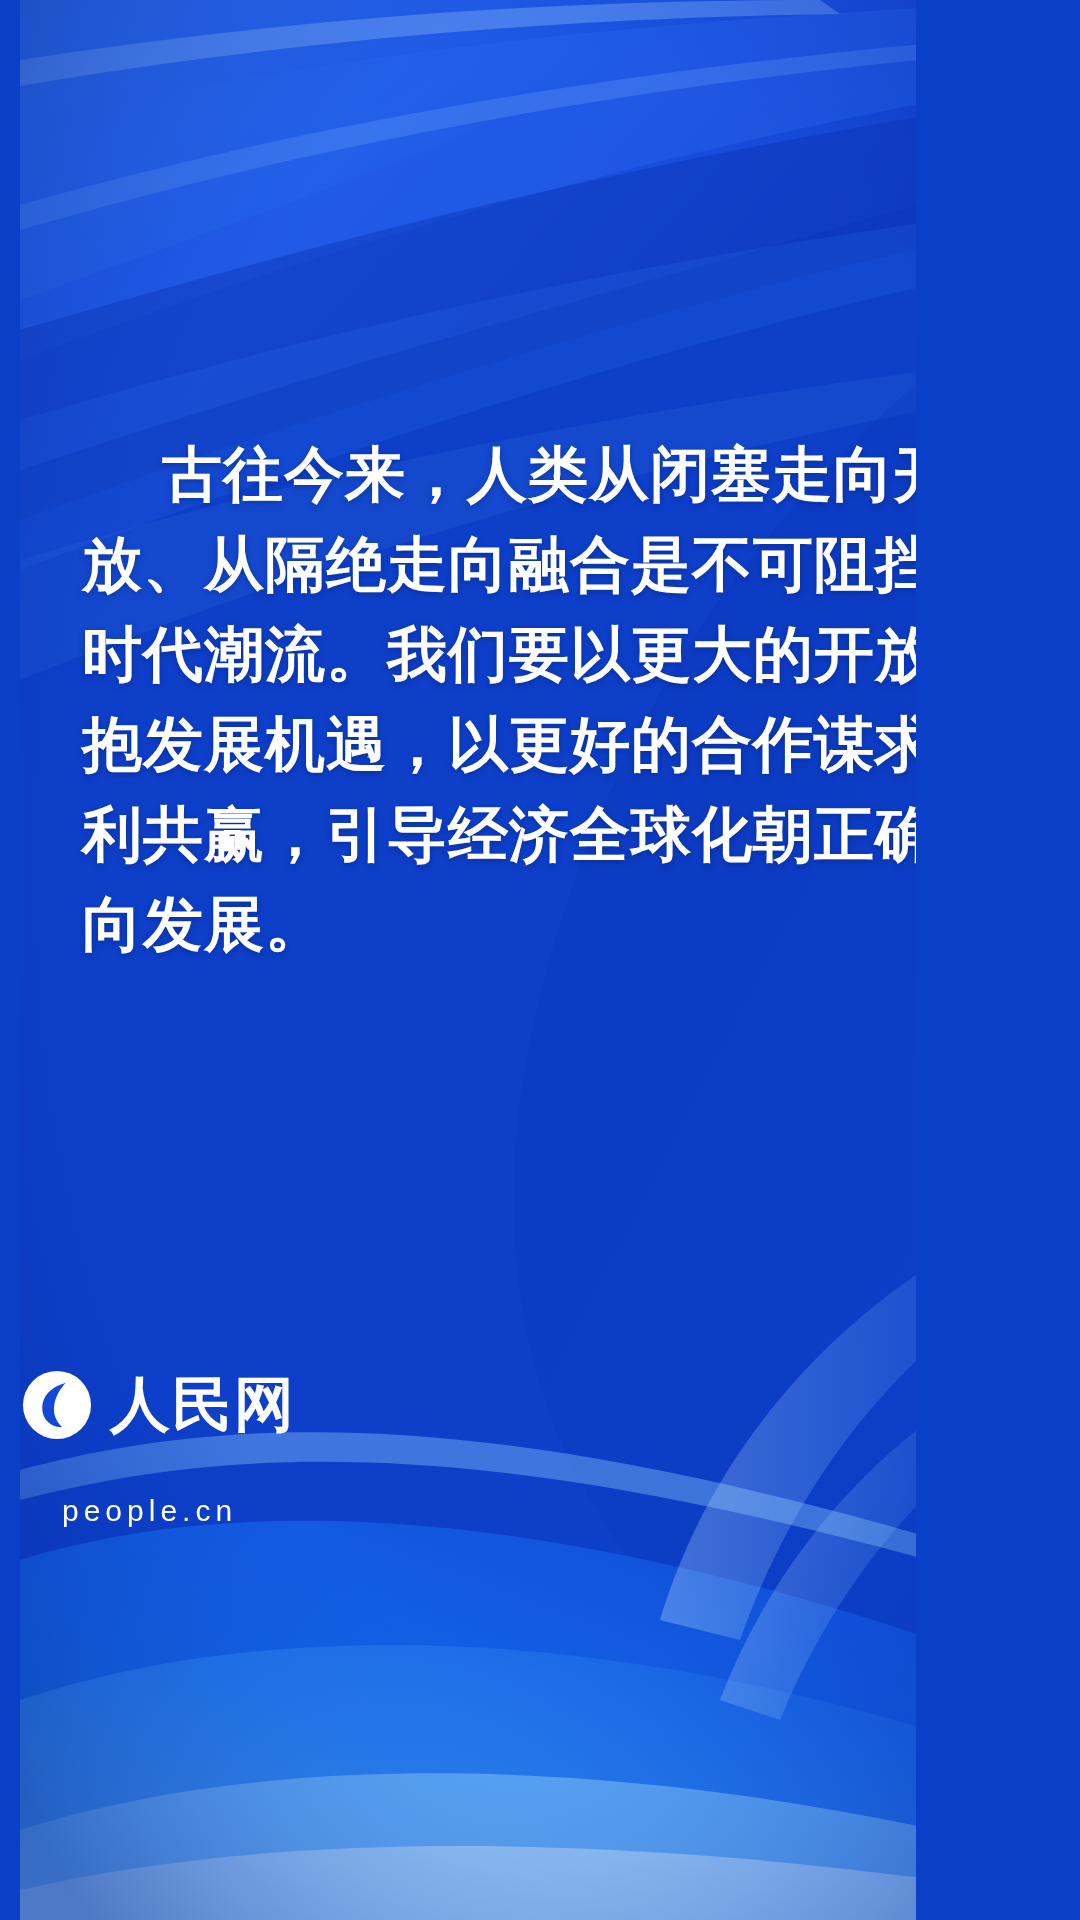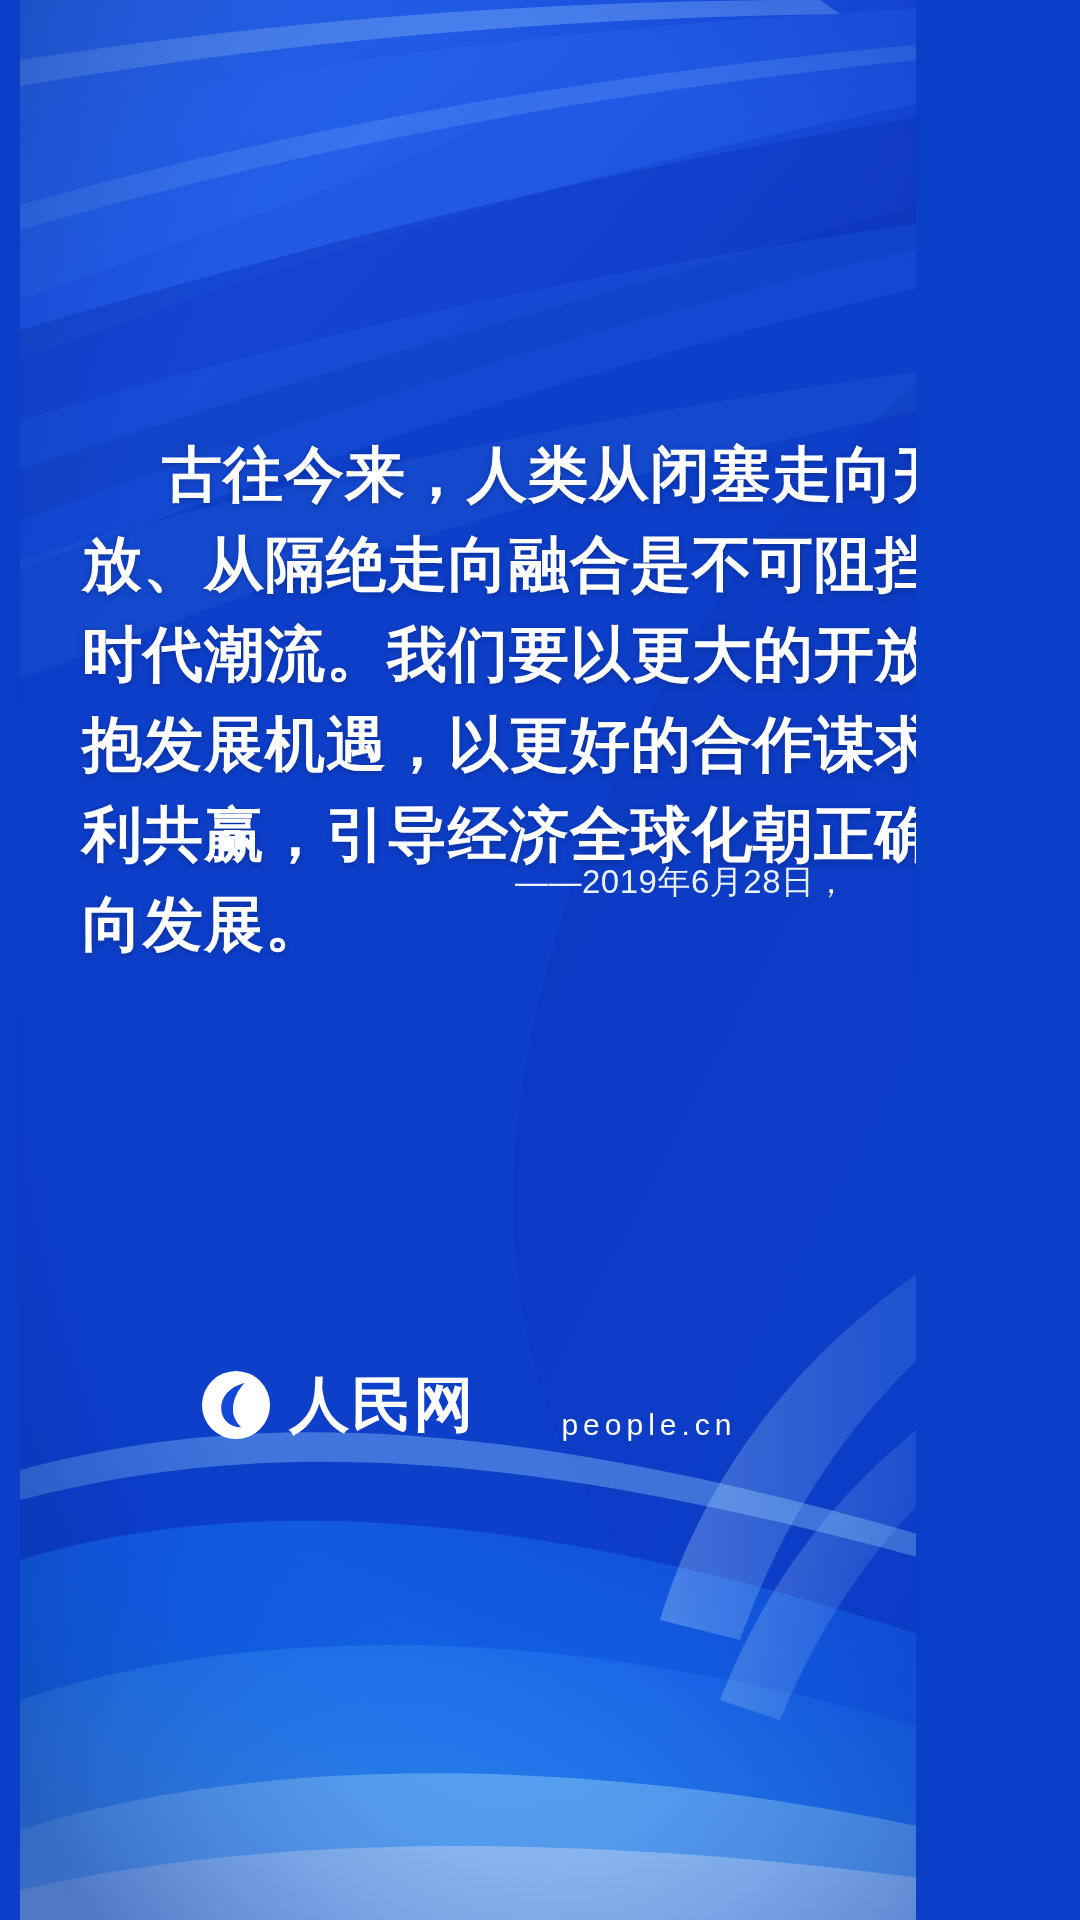--- a/index.html
+++ b/index.html
@@ -64,21 +64,22 @@
     letter-spacing: 0.5px;
   }
   .attribution div { white-space: nowrap; }
 
   .logo {
     position: absolute;
     left: 0;
     right: 0;
     top: 1368px;
     display: flex;
-    align-items: flex-end;
+    flex-direction: column;
+    align-items: flex-start;
     justify-content: center;
     gap: 44px;
   }
   .logo-row {
     display: flex;
     align-items: center;
     gap: 16px;
   }
   .logo-mark {
     width: 74px;
@@ -169,21 +170,20 @@
     <path d="M0,205 C300,120 640,60 1080,30 L1080,44 C650,76 310,140 0,230 Z" fill="#86bdfb" opacity="0.22"></path>
 
     <rect x="0" y="0" width="1080" height="1920" fill="url(#gVign)"></rect>
   </svg>
 
   <div class="quote-block">
     <p class="quote-text">古往今来，人类从闭塞走向开放、从隔绝走向融合是不可阻挡的时代潮流。我们要以更大的开放拥抱发展机遇，以更好的合作谋求互利共赢，引导经济全球化朝正确方向发展。</p>
   </div>
 
   <div class="attribution">
-    <div>——2019年6月28日，</div>
   </div>
 
   <div class="logo">
     <div class="logo-row">
       <svg class="logo-mark" viewBox="0 0 100 100" xmlns="http://www.w3.org/2000/svg">
         <circle cx="50" cy="50" r="46" fill="#ffffff"></circle>
         <path d="M62 20 C40 26 30 40 30 54 C30 70 42 80 57 80 C49 72 45 63 46 53 C47 41 53 29 62 20 Z" fill="#1148d6"></path>
       </svg>
       <span class="logo-cn">人民网</span>
     </div>

